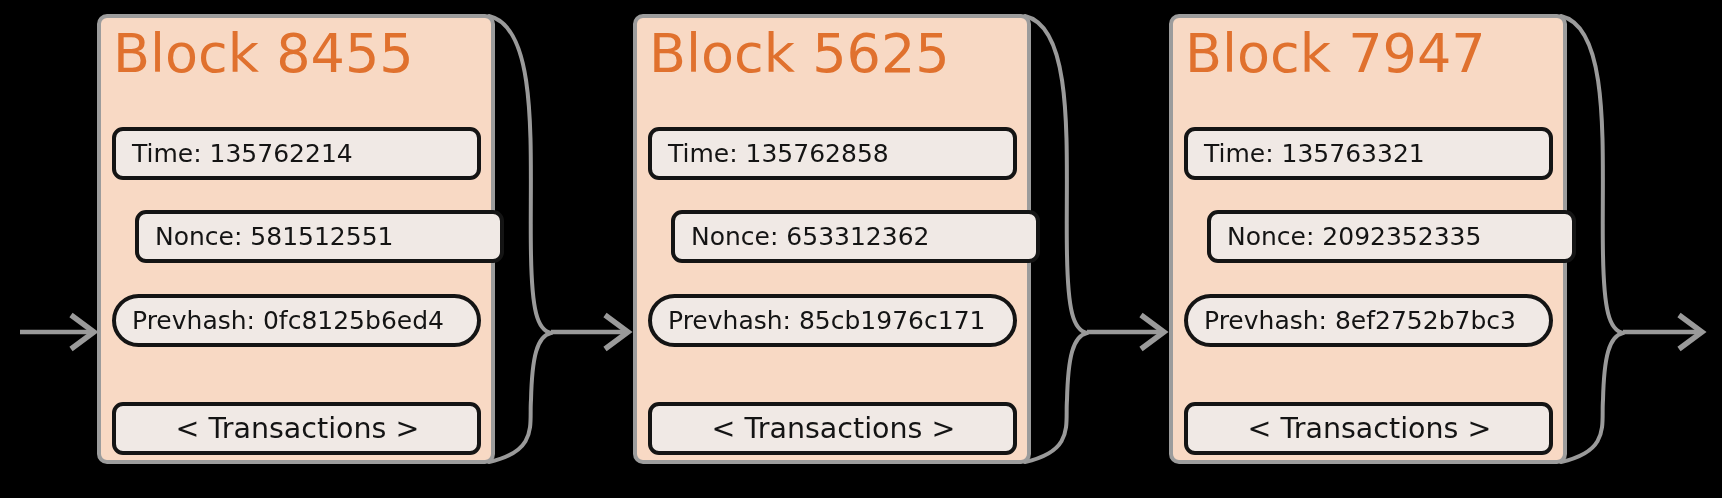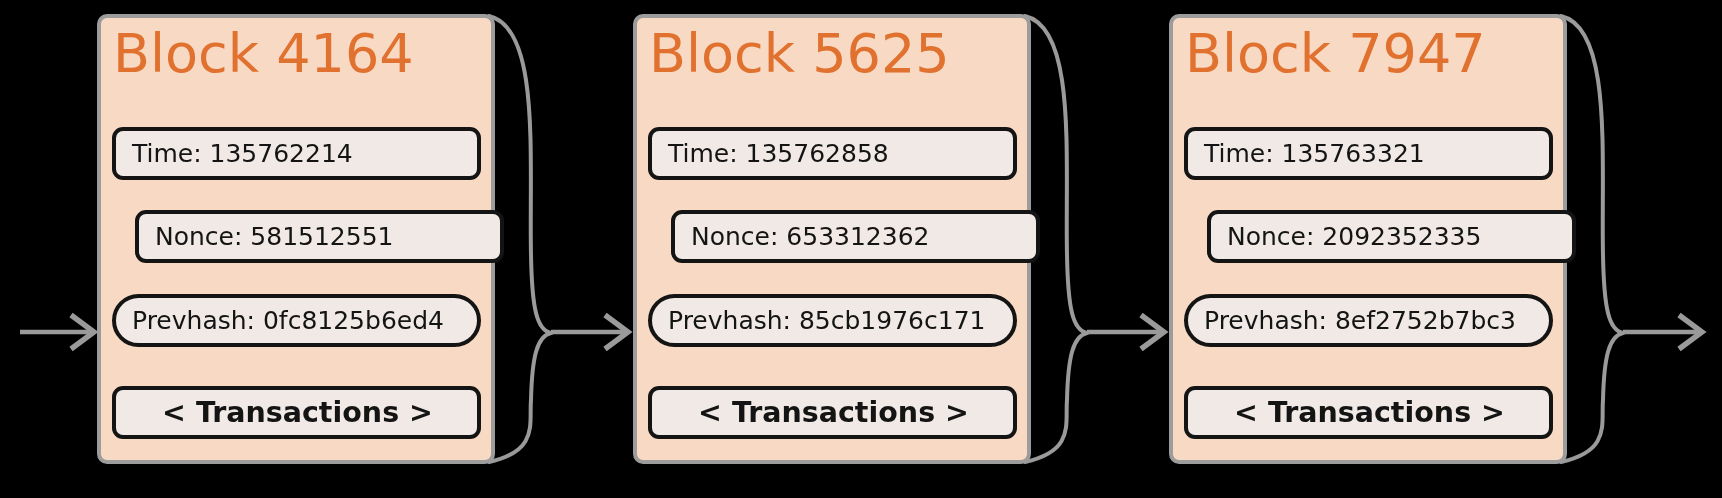--- a/index.html
+++ b/index.html
@@ -80,25 +80,24 @@
     align-items: center;
     padding-left: 16px;
     font-size: 25px;
     color: var(--field-text);
     white-space: nowrap;
   }
   .field-time     { top: 109px; }
   .field-nonce    { top: 192px; margin-left: 23px; }
   .field-prevhash { top: 276px; border-radius: 32px; }
   .field-transactions {
-    top: 368px;
+    top: 384px;
     justify-content: center;
     padding-left: 2px;
     font-size: 28.5px;
-    font-weight: bold;
   }
 </style>
 </head>
 <body>
 
 <div class="canvas">
 
   <svg class="connectors" viewBox="0 0 1722 498" xmlns="http://www.w3.org/2000/svg">
 
     <g>
@@ -122,21 +121,21 @@
 
     <g>
       <path class="brace" d="M1561 16 C1613 28 1601 160 1603 255 C1604 310 1609 330 1623 333"></path>
       <path class="brace" d="M1561 462 C1611 451 1601 424 1603 400 C1604 357 1609 336 1623 333"></path>
       <path class="aline" d="M1623 332 L1698 332"></path>
       <path class="achev" d="M1679 315 L1702 332 L1679 349"></path>
     </g>
   </svg>
 
   <div class="block block-1">
-    <div class="block-title">Block 4164</div>
+    <div class="block-title">Block 8455</div>
     <div class="field field-time">Time: 135762214</div>
     <div class="field field-nonce">Nonce: 581512551</div>
     <div class="field field-prevhash">Prevhash: 0fc8125b6ed4</div>
     <div class="field field-transactions">&lt; Transactions &gt;</div>
   </div>
 
   <div class="block block-2">
     <div class="block-title">Block 5625</div>
     <div class="field field-time">Time: 135762858</div>
     <div class="field field-nonce">Nonce: 653312362</div>

